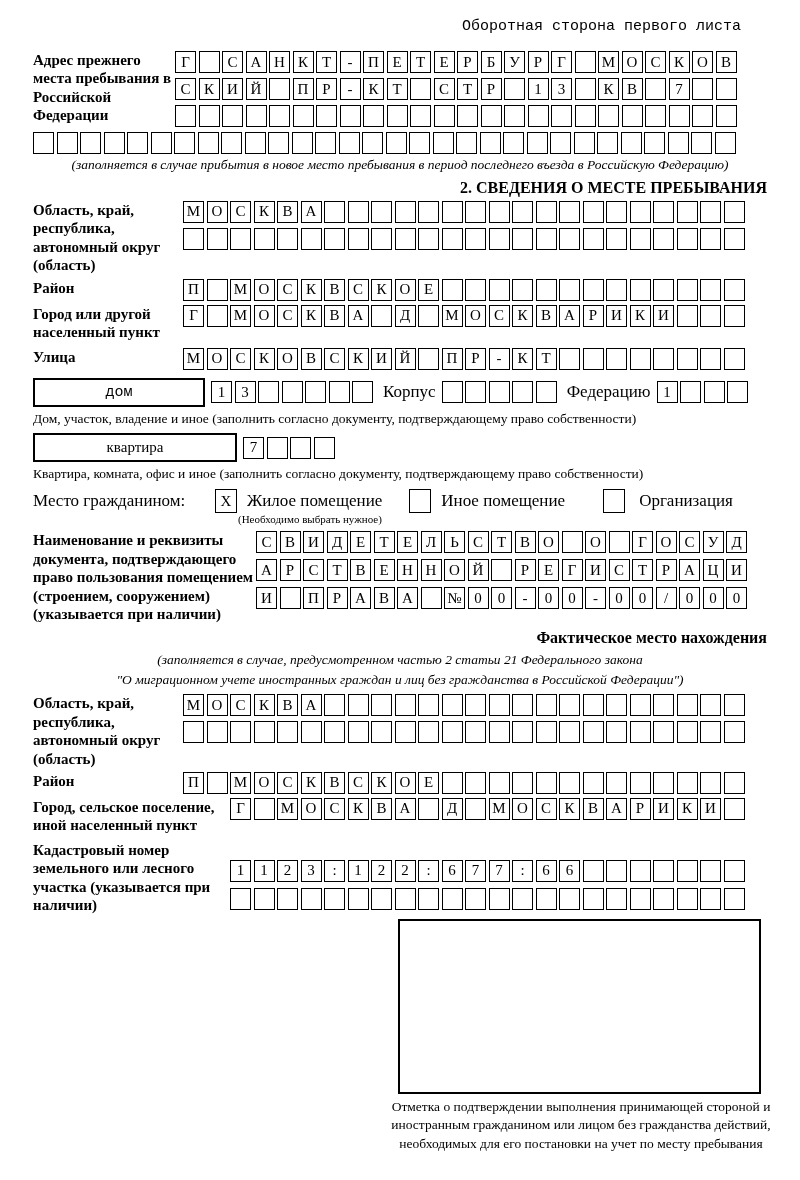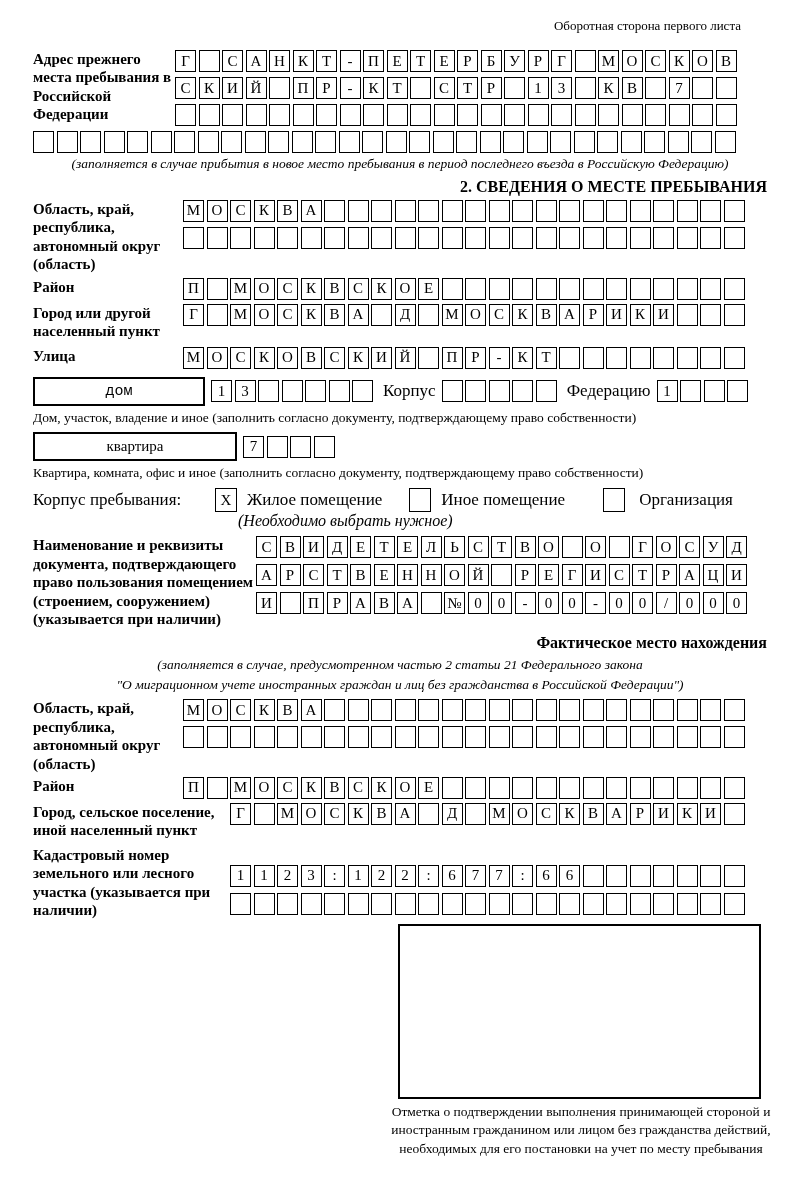--- a/index.html
+++ b/index.html
@@ -1,18 +1,18 @@
 <!DOCTYPE html>
 <html lang="ru"><head>
 <meta charset="utf-8">
 <style>
   html,body { margin:0; padding:0; background:#fff; color:#000; }
   body { width:800px; height:1180px; overflow:hidden; font-family:"Liberation Serif", serif; }
   .page { padding:18px 33px 0 33px; box-sizing:border-box; width:800px; }
-  .top-note { text-align:right; font-size:13px; padding-right:26px; }
+  .top-note { text-align:right; font-size:15px; padding-right:26px;font-family:Liberation Mono, monospace; }
   .lrow { display:flex; align-items:flex-start; }
   .label { font-size:15px; line-height:1.23; flex:none;font-weight:bold; }
   .w142 { width:142px; }
   .w150 { width:150px; }
   .w197 { width:197px; }
   .w223 { width:223px; }
   .rows { display:flex; flex-direction:column; gap:5px; }
   .cells { display:flex; gap:2.5px; }
   .cell { flex:none; width:19px; height:20px; border:1.5px solid #000; display:flex; align-items:center; justify-content:center; font-size:15px; line-height:1; }
   .caption { font-size:13.5px; line-height:1.25; }
@@ -20,21 +20,21 @@
   .sec-title { font-size:16px; font-weight:bold; text-align:right; margin-top:5px; }
   .mt3 { margin-top:3px; } .mt4 { margin-top:4px; } .mt5 { margin-top:5px; }
   .mt6 { margin-top:6px; } .mt8 { margin-top:8px; } .mt16 { margin-top:16px; }
   .widebox { flex:none; border:2px solid #000; height:25px; display:flex; align-items:center; justify-content:center; font-size:15px; box-sizing:content-box; }
   .w168 { width:168px;font-family:Liberation Mono, monospace; } .w200 { width:200px; }
   .inline-row { display:flex; align-items:center; }
   .inline-label { font-size:17px; flex:none; }
   .checkbox { flex:none; width:20px; height:22px; border:1.5px solid #000; display:flex; align-items:center; justify-content:center; font-size:15px; }
   .stamp-box { margin-left:365px; width:359px; height:171px; border:2px solid #000; }
   .stamp-caption { margin-left:358px; width:380px; font-size:13.5px; line-height:1.38; text-align:center; }
-  .note-choose { margin-left:205px; font-size:16px;font-style:italic; }
+  .note-choose { margin-left:205px; font-size:11px; }
   .gap6 { width:6px; flex:none; } .gap10 { width:10px; flex:none; }
 </style>
 </head>
 <body>
 
 <div class="page">
 
   <div class="top-note">Оборотная сторона первого листа</div>
 
   <div class="lrow mt16">
@@ -344,21 +344,21 @@
     <div class="cells">
         <span class="cell">7</span>
         <span class="cell"></span>
         <span class="cell"></span>
         <span class="cell"></span>
       </div>
   </div>
   <div class="caption mt4">Квартира, комната, офис и иное (заполнить согласно документу, подтверждающему право собственности)</div>
 
   <div class="inline-row mt6">
-    <div class="inline-label" style="width:182px;">Корпус пребывания:</div>
+    <div class="inline-label" style="width:182px;">Место гражданином:</div>
     <div class="checkbox">X</div>
     <div class="gap10"></div>
     <div class="inline-label">Жилое помещение</div>
     <div style="width:27px;flex:none;"></div>
     <div class="checkbox"></div>
     <div class="gap10"></div>
     <div class="inline-label">Иное помещение</div>
     <div style="width:38px;flex:none;"></div>
     <div class="checkbox"></div>
     <div style="width:14px;flex:none;"></div>

